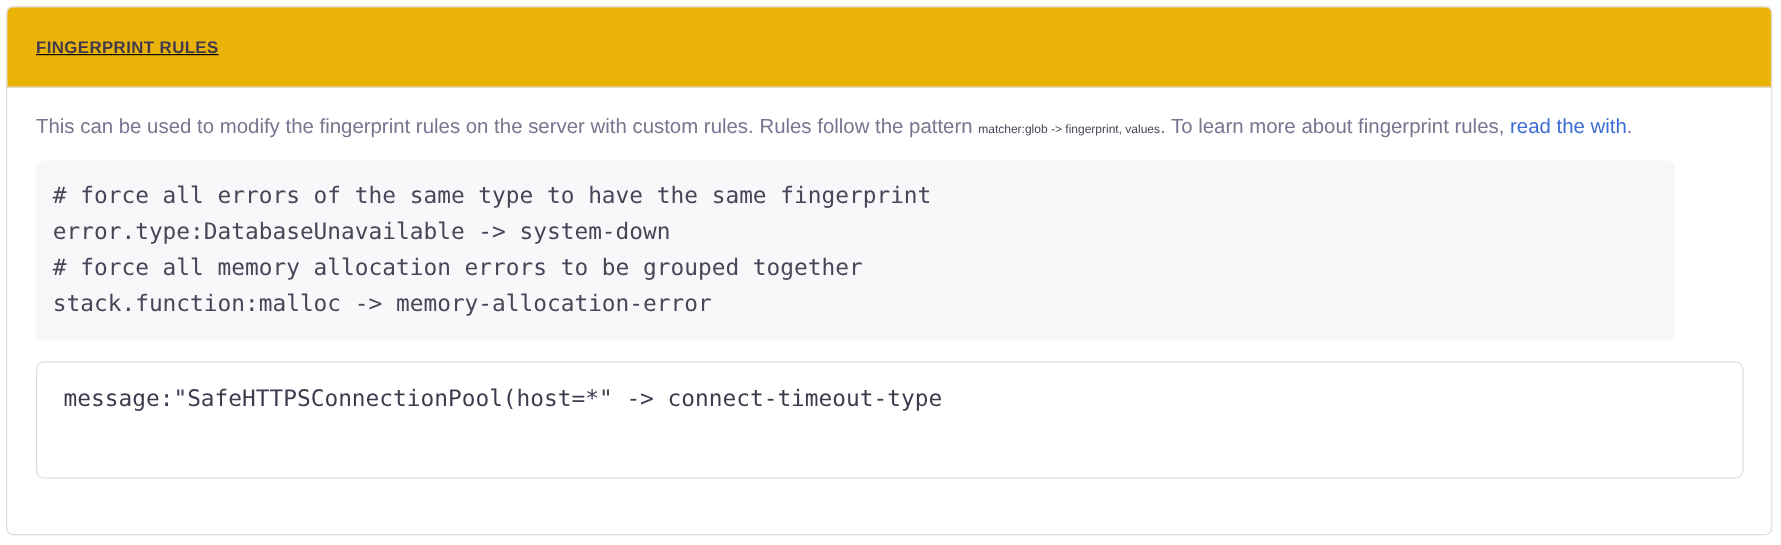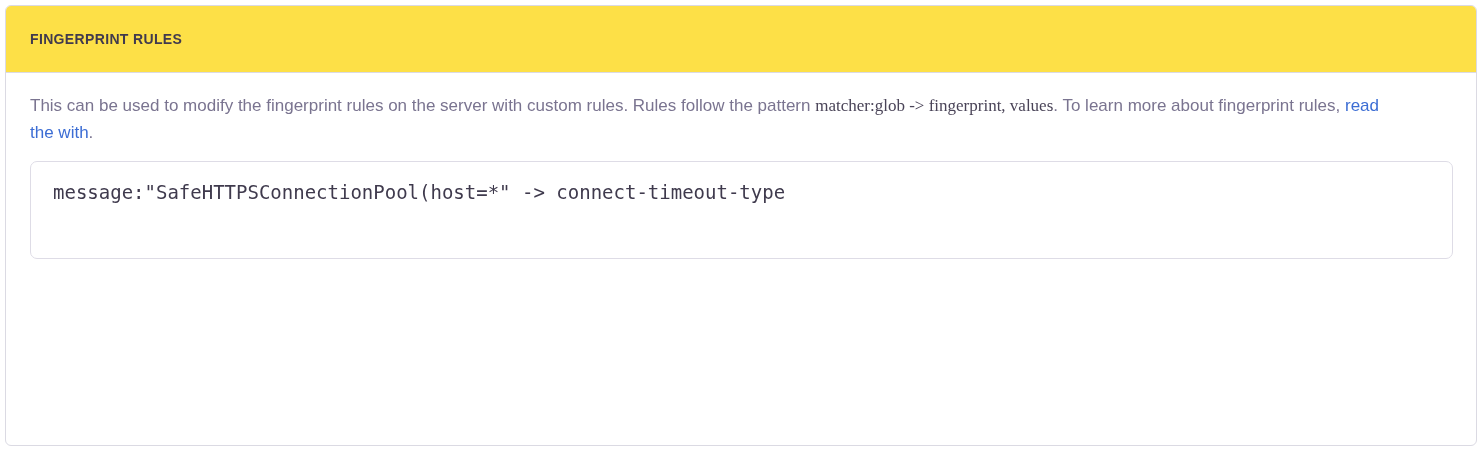--- a/index.html
+++ b/index.html
@@ -23,25 +23,26 @@
     box-sizing: border-box;
     background: #ffffff;
     border: 1px solid #dbdae3;
     border-radius: 6px;
     overflow: hidden;
   }
 
   .panel-header {
     height: 67px;
     box-sizing: border-box;
-    background: #fde047;
+    background: #eab308;
     border-bottom: 1px solid #dbdae3;
     display: flex;
     align-items: center;
     padding: 0 24px;
+    text-decoration: underline;
   }
 
   .panel-title {
     font-size: 14px;
     font-weight: bold;
     letter-spacing: 0.35px;
     color: #413a4d;
     text-transform: uppercase;
   }
 
@@ -51,22 +52,22 @@
 
   .description {
     font-size: 17px;
     line-height: 1.58;
     color: #7a7490;
     margin: 0 0 14px 0;
     max-width: 1356px;
   }
 
   .description code {
-    font-family: Liberation Serif, serif;
-    font-size: 17px;
+    font-family: Liberation Sans, sans-serif;
+    font-size: 10px;
     color: #4a4458;
     white-space: pre;
   }
 
   .description a {
     color: #3c6dd4;
     text-decoration: none;
   }
 
   .code-block {
@@ -114,17 +115,23 @@
   <div class="panel-header">
     <span class="panel-title">FINGERPRINT RULES</span>
   </div>
 
   <div class="panel-body">
 
     <p class="description">
       <span>This can be used to modify the fingerprint rules on the server with custom rules. Rules follow the pattern </span><code>matcher:glob -&gt; fingerprint, values</code><span>. To learn more about fingerprint rules, </span><a href="#">read the with</a><span>.</span>
     </p>
 
+    <div class="code-block">
+      <pre># force all errors of the same type to have the same fingerprint
+error.type:DatabaseUnavailable -&gt; system-down
+# force all memory allocation errors to be grouped together
+stack.function:malloc -&gt; memory-allocation-error</pre>
+    </div>
 
     <textarea class="rules-textarea" spellcheck="false" placeholder="matcher:glob -&gt; fingerprint, values" style="">message:"SafeHTTPSConnectionPool(host=*" -&gt; connect-timeout-type</textarea>
 
   </div>
 </div>
 
 </body></html>

